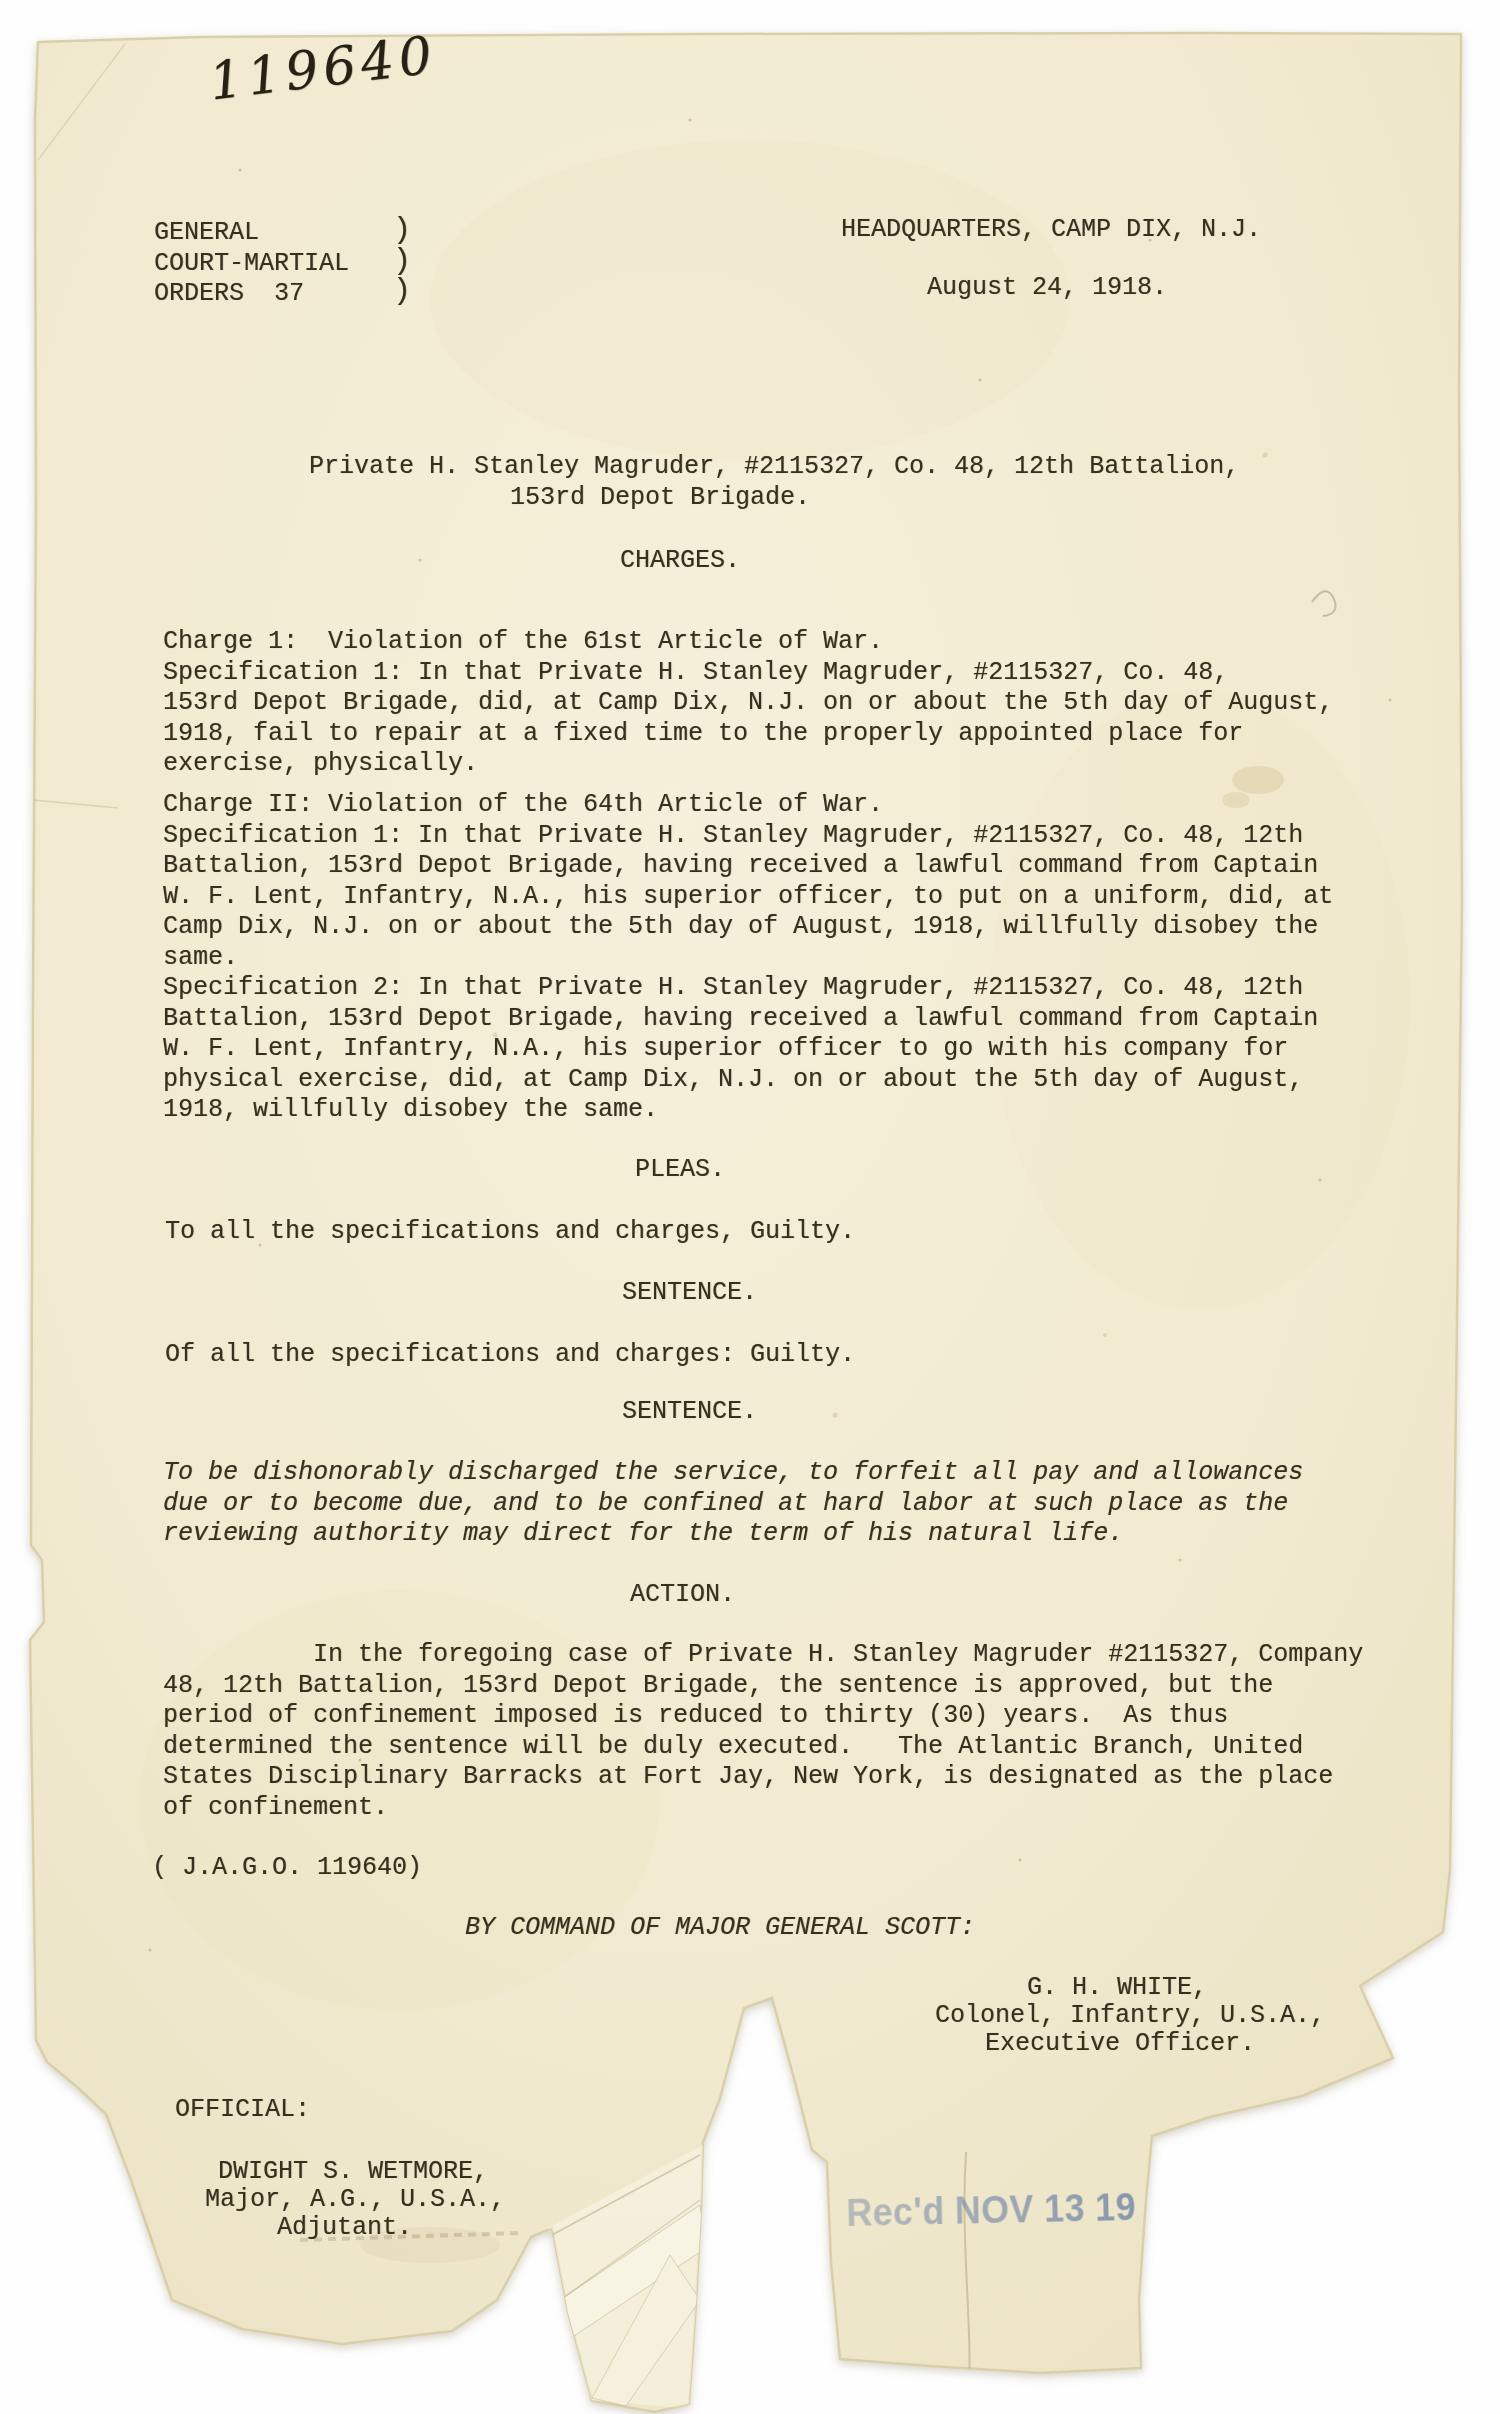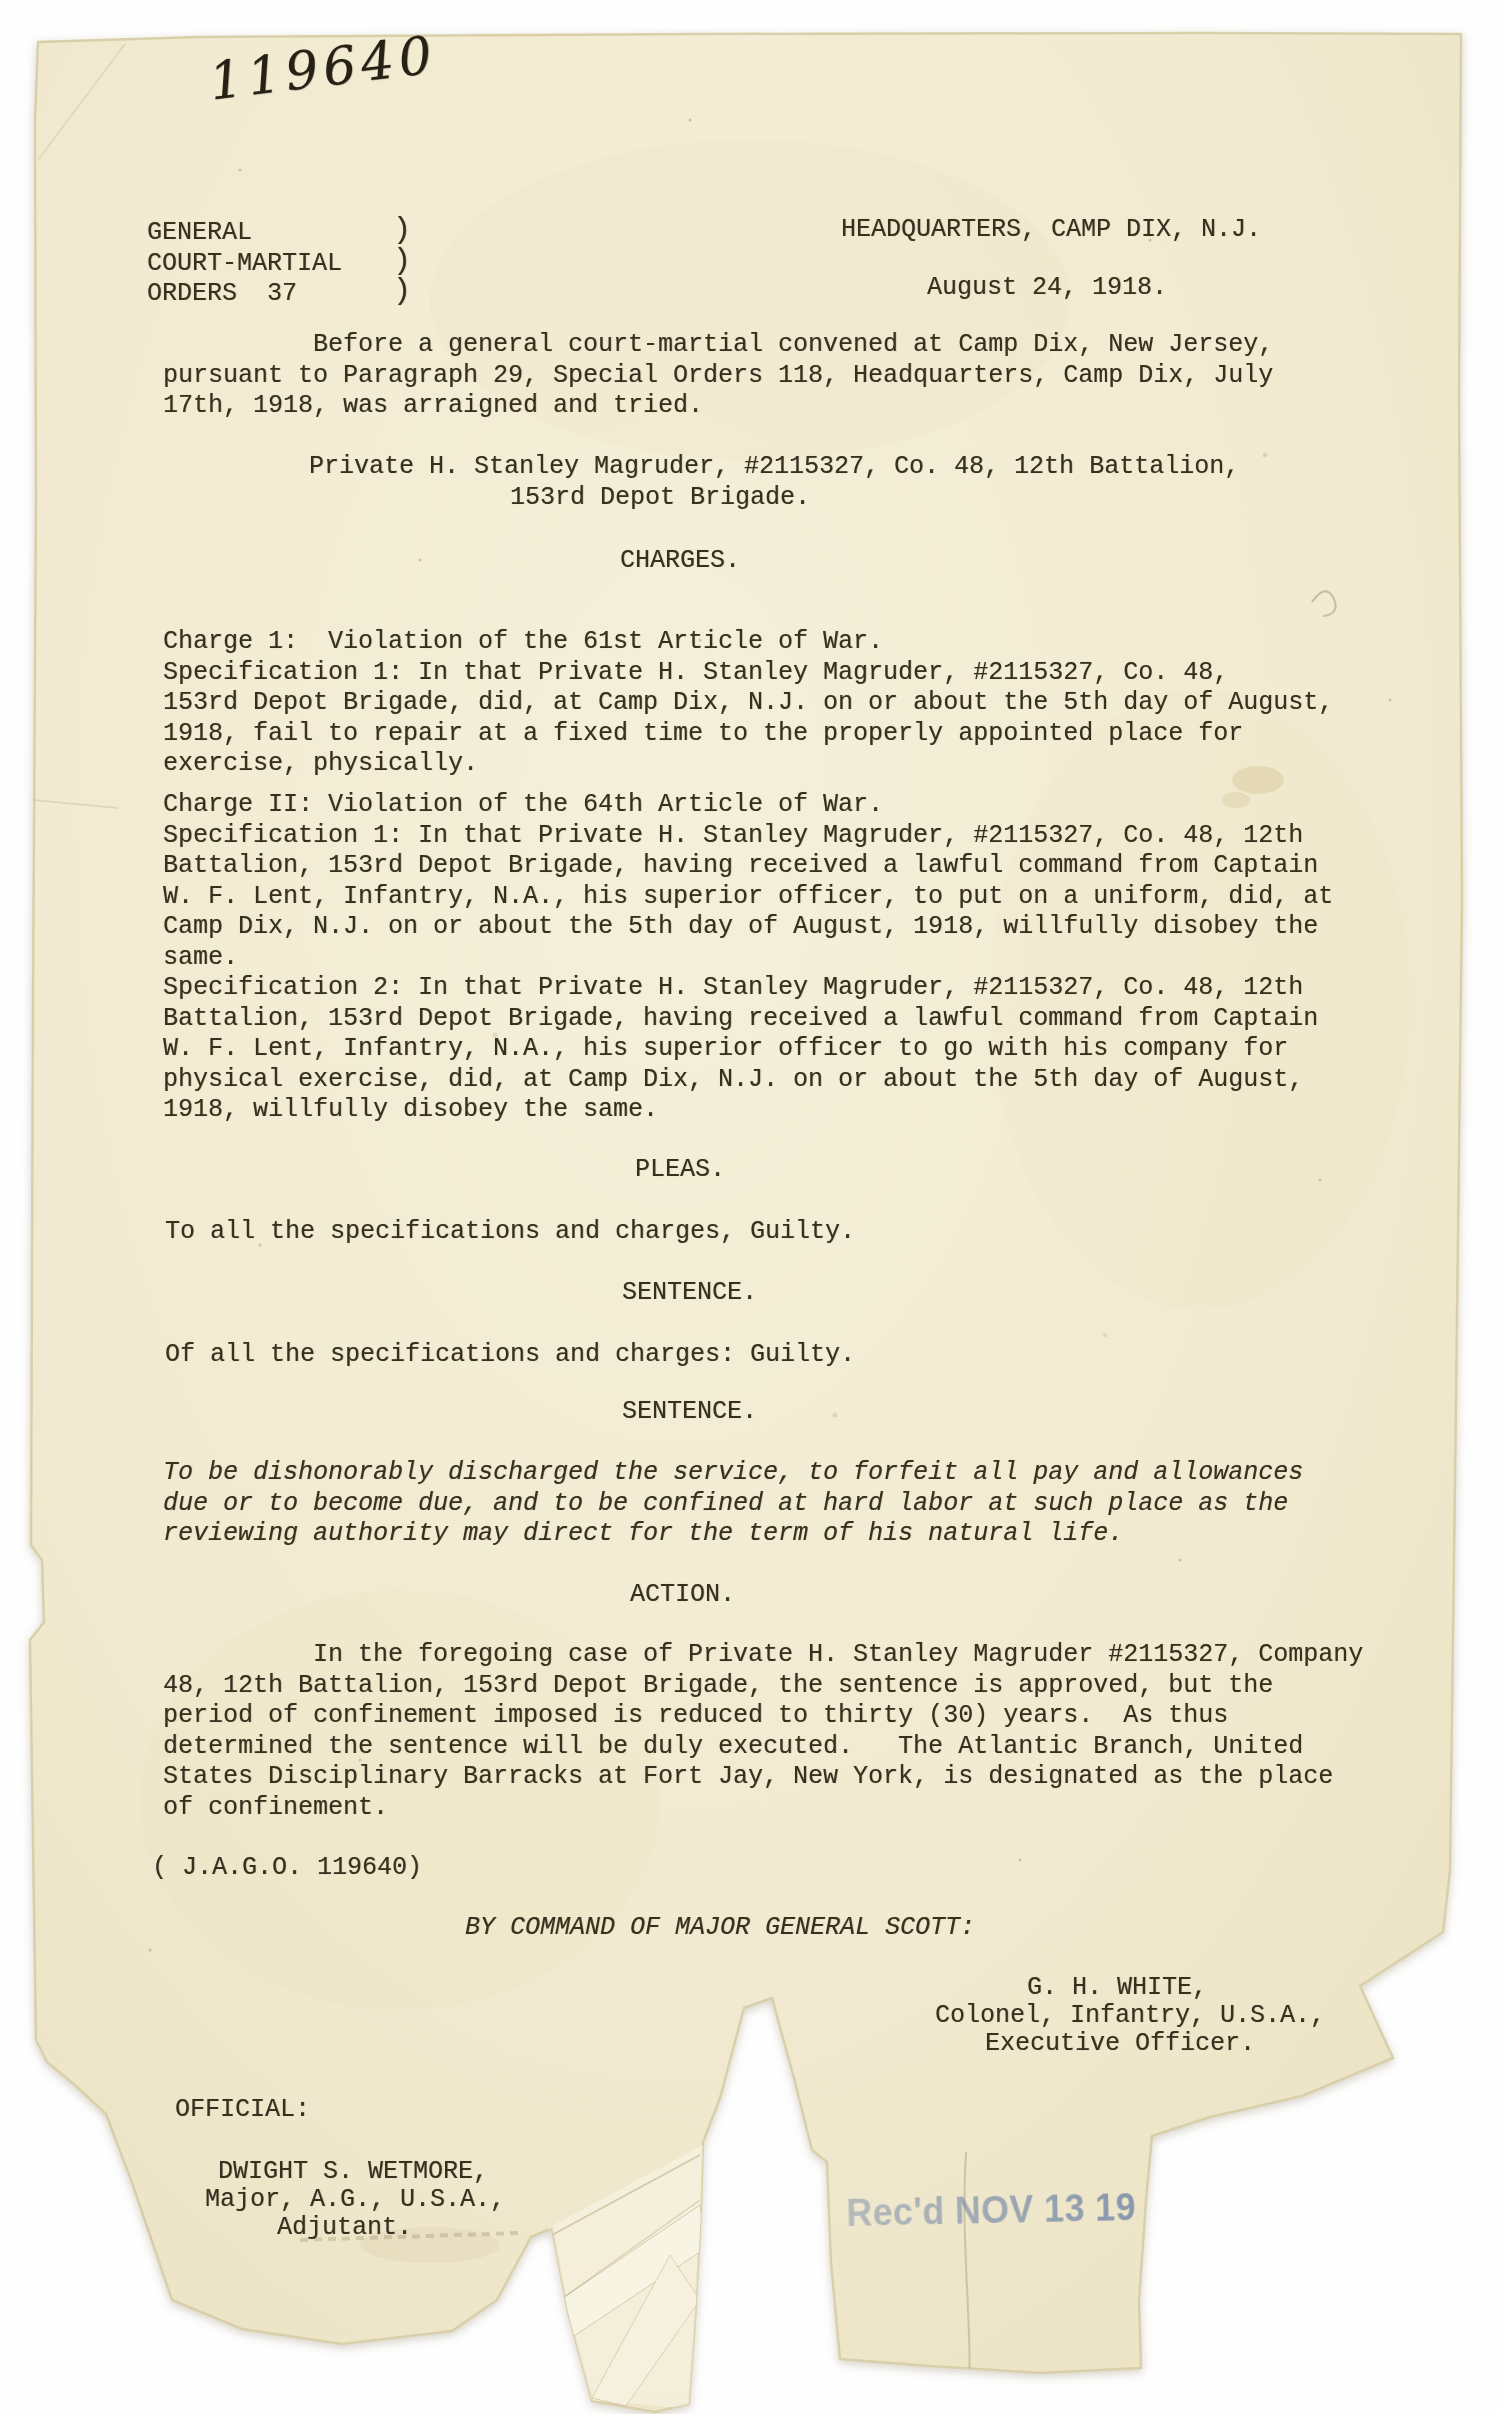--- a/index.html
+++ b/index.html
@@ -156,33 +156,30 @@
         <circle cx="1265" cy="455" r="2.5"></circle>
           <circle cx="835" cy="1415" r="2.5"></circle>
         <circle cx="495" cy="1035" r="2.5"></circle>
           <circle cx="1105" cy="1335" r="2"></circle>
       </g>
     </g>
   </svg>
 
   <div class="hand">119640</div>
 
-  <div class="mono" style="left:147px;top:218px;">GENERAL
+  <div class="mono" style="left:154px;top:218px;">GENERAL
 COURT-MARTIAL
 ORDERS  37</div>
   <div class="mono braces" style="left:393px;top:215px;">)
 )
 )</div>
 
   <div class="mono" style="left:841px;top:215px;">HEADQUARTERS, CAMP DIX, N.J.</div>
   <div class="mono" style="left:927px;top:273px;">August 24, 1918.</div>
 
-  <div class="mono" style="left:163px;top:330px;">          Before a general court-martial convened at Camp Dix, New Jersey,
-pursuant to Paragraph 29, Special Orders 118, Headquarters, Camp Dix, July
-17th, 1918, was arraigned and tried.</div>
 
   <div class="mono" style="left:309px;top:452px;">Private H. Stanley Magruder, #2115327, Co. 48, 12th Battalion,</div>
   <div class="mono" style="left:510px;top:483px;">153rd Depot Brigade.</div>
 
   <div class="mono" style="left:620px;top:546px;">CHARGES.</div>
   <div class="mono" style="left:163px;top:627px;">Charge 1:  Violation of the 61st Article of War.
 Specification 1: In that Private H. Stanley Magruder, #2115327, Co. 48,
 153rd Depot Brigade, did, at Camp Dix, N.J. on or about the 5th day of August,
 1918, fail to repair at a fixed time to the properly appointed place for
 exercise, physically.</div>

